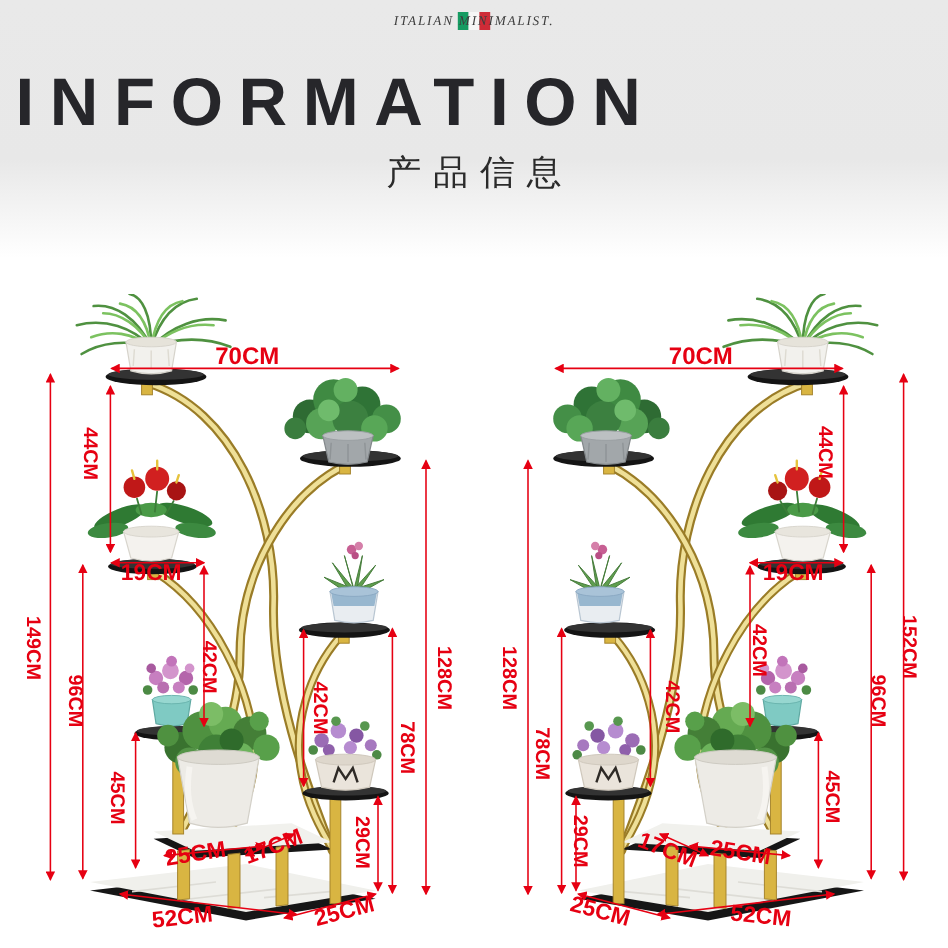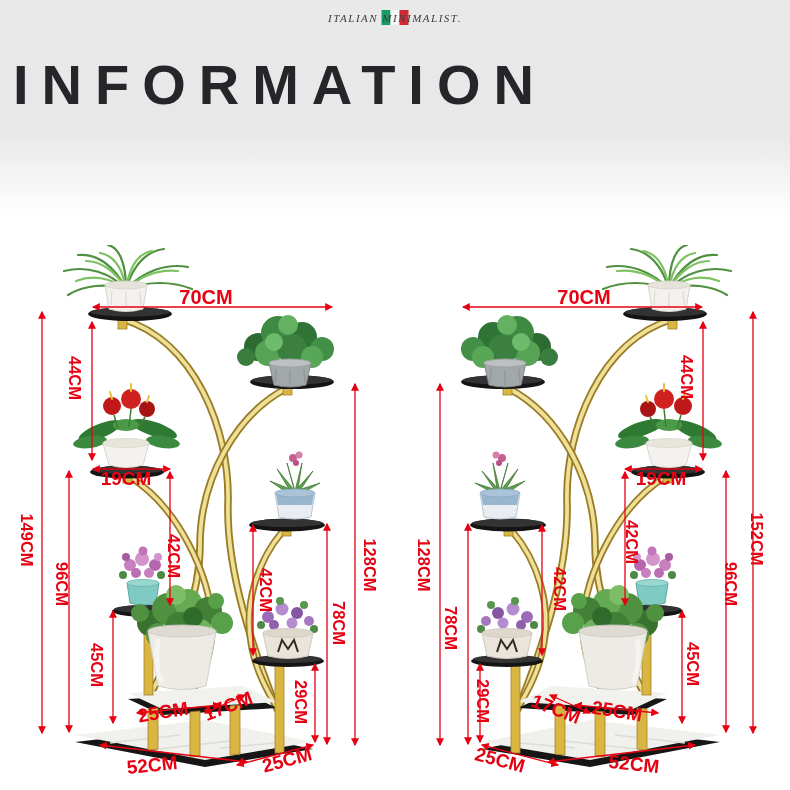--- a/index.html
+++ b/index.html
@@ -37,20 +37,21 @@
   <div class="header">
     <div class="logo">
       <span class="flag">
           <i class="f-g" style="background: rgb(22, 155, 98);"></i>
           <i class="f-w" style="background: rgb(246, 246, 246);"></i>
           <i class="f-r" style="background: rgb(206, 43, 55);"></i>
         </span>
       <span class="logo-text">ITALIAN MINIMALIST.</span>
     </div>
     <h1 class="title">INFORMATION</h1>
+    <div class="subtitle">产品信息</div>
   </div>
 
   <svg class="defs-svg" aria-hidden="true">
     <defs>
       <marker id="arr" viewBox="0 0 10 10" refX="8.5" refY="5" markerWidth="8" markerHeight="8" markerUnits="userSpaceOnUse" orient="auto-start-reverse">
         <path d="M0,0 L10,5 L0,10 Z" fill="#e60012"></path>
       </marker>
 
       <g id="stand">
 

